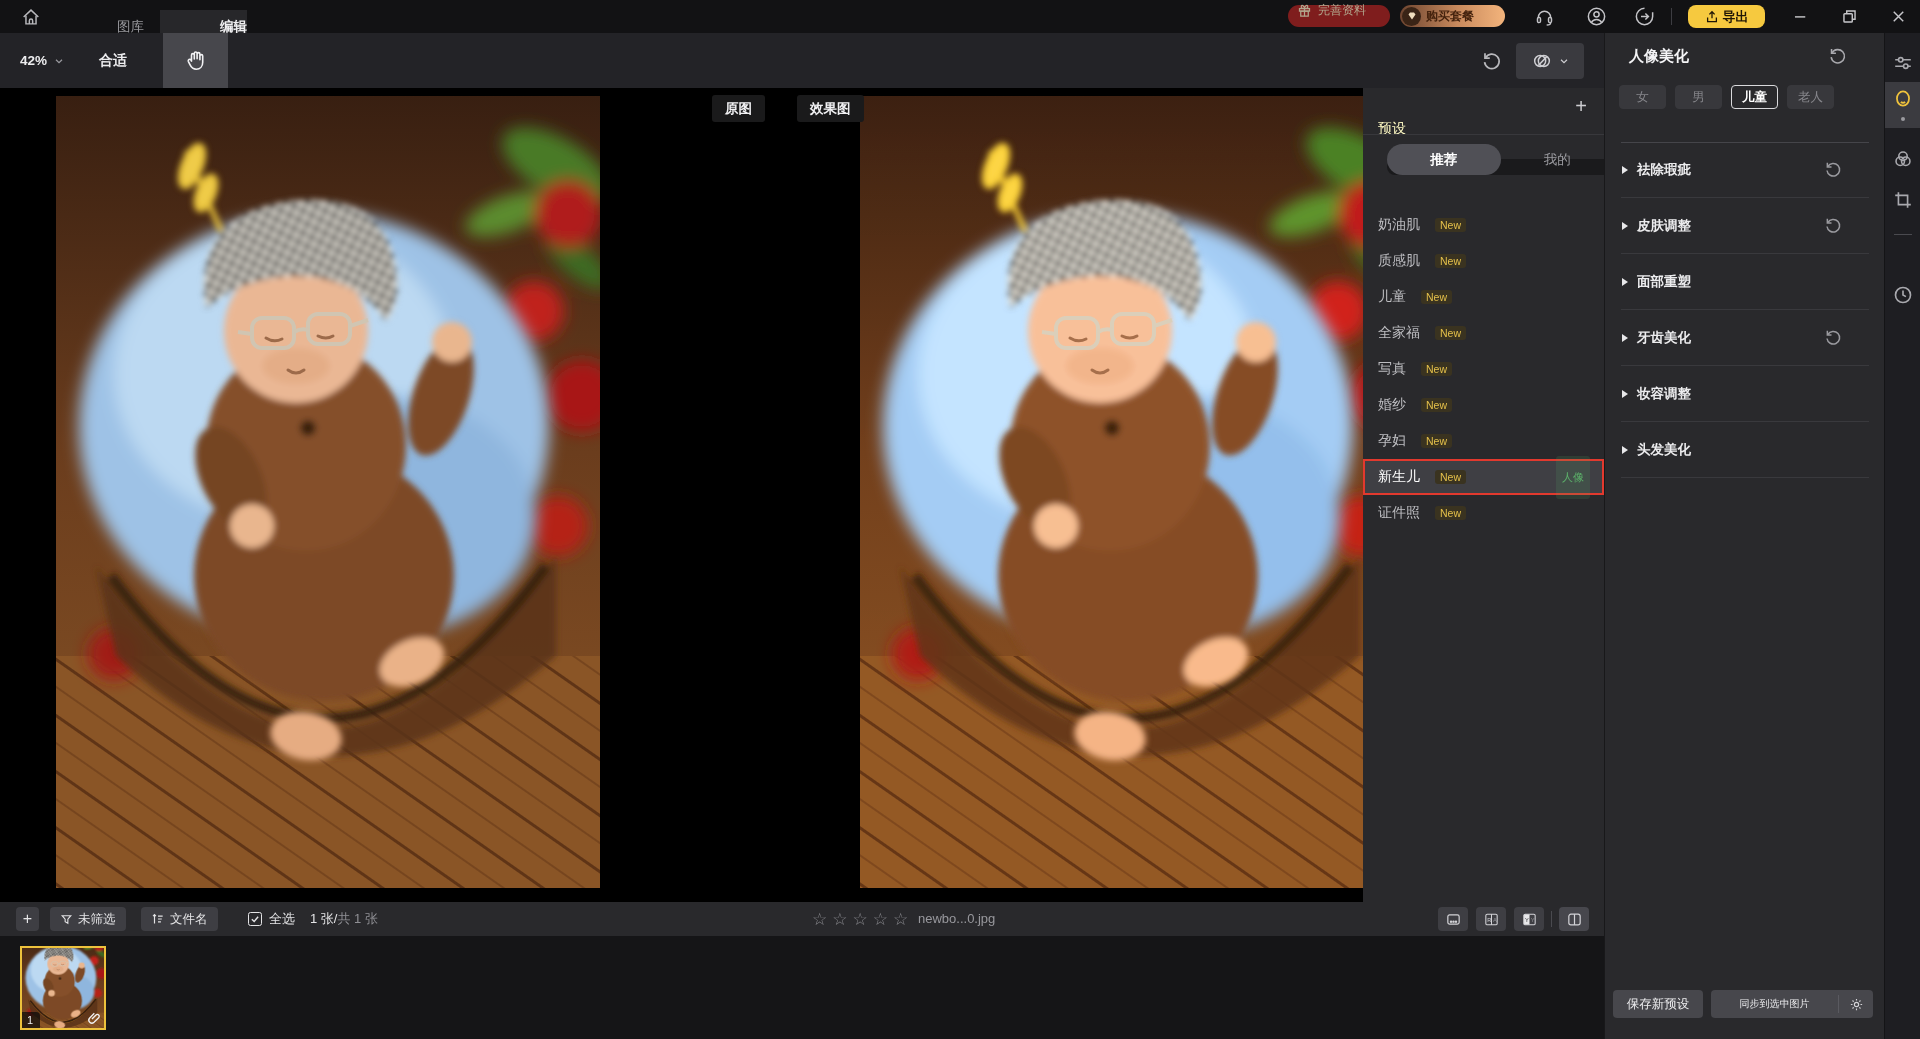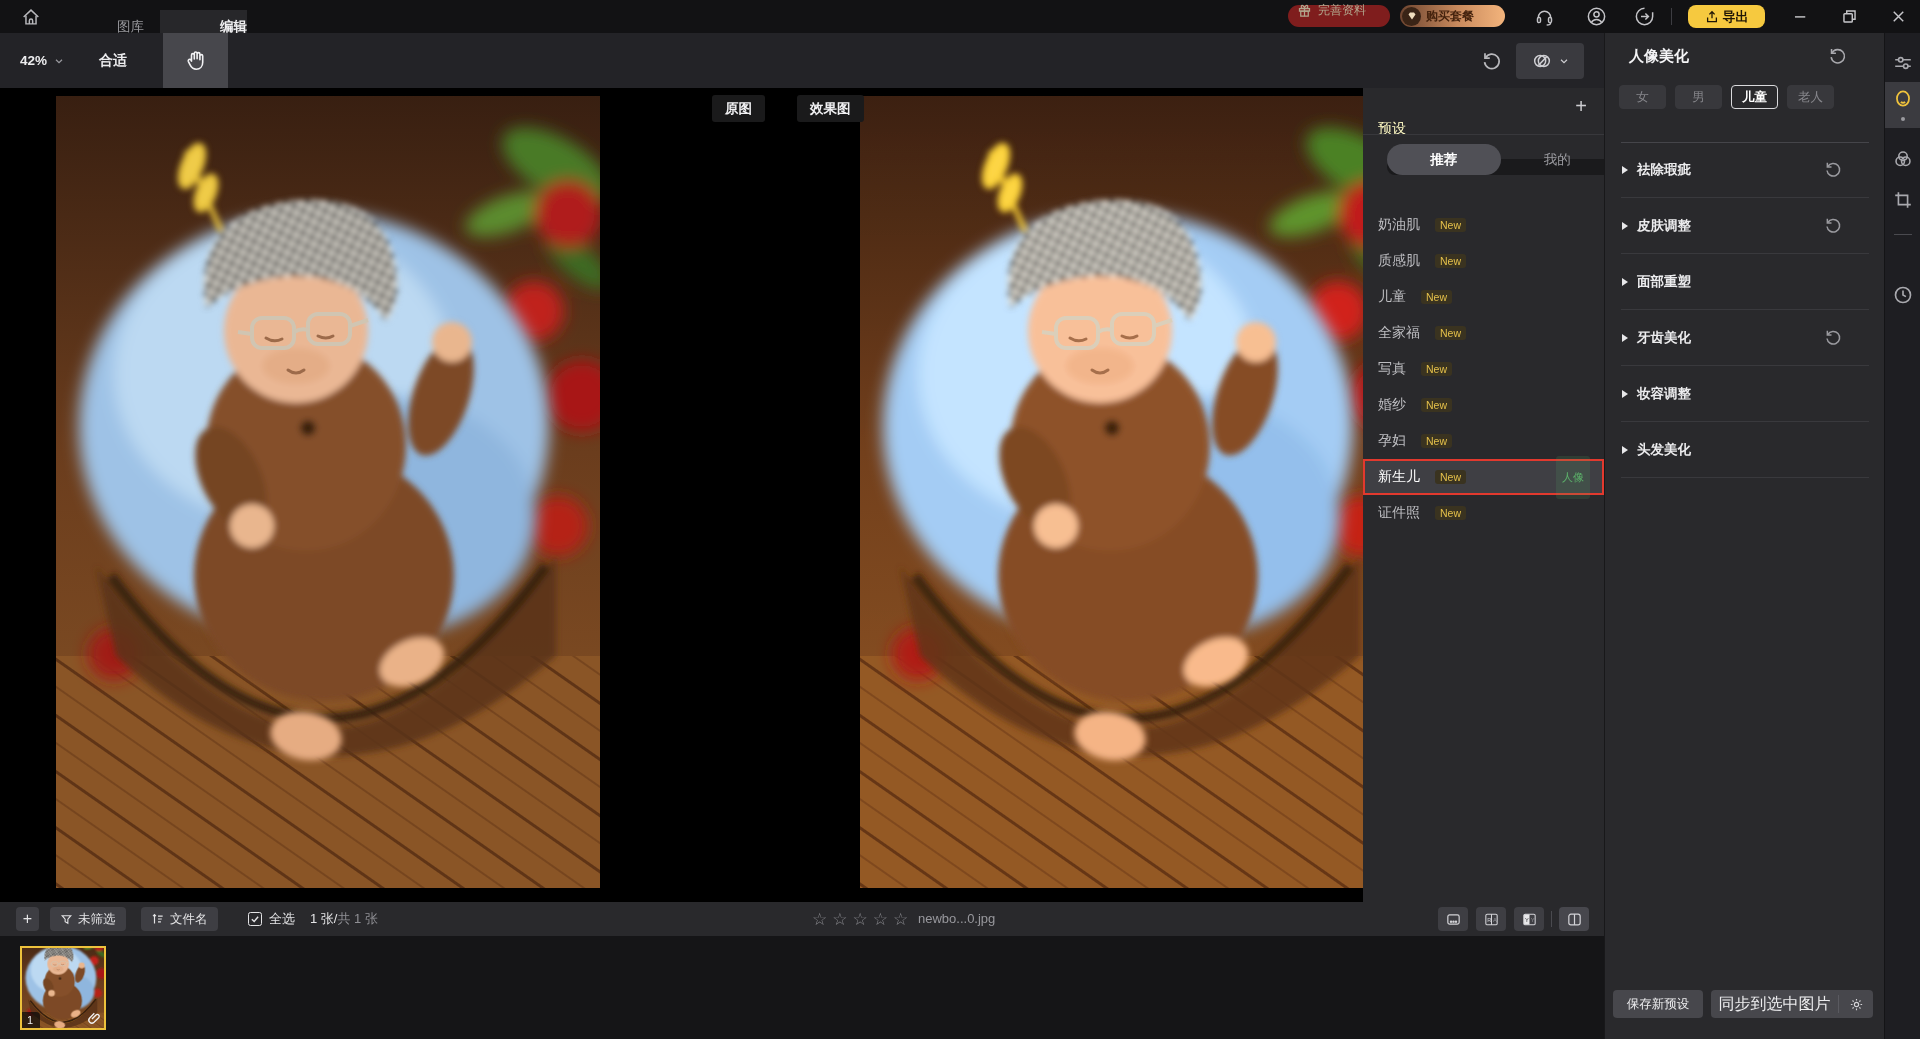--- a/index.html
+++ b/index.html
@@ -64,21 +64,21 @@
   .gender-btn.active { background:transparent; border-color:#d9d9dc; color:#fff; font-weight:bold; }
   .sec-sep0 { position:absolute; left:16px; top:109px; width:248px; height:1px; background:#45454a; }
   .section-row { position:absolute; left:0; width:280px; height:56px; }
   .sec-tri { position:absolute; left:17px; top:24px; width:0; height:0; border-left:6px solid #e8e8ea; border-top:4.5px solid transparent; border-bottom:4.5px solid transparent; }
   .sec-title { position:absolute; left:32px; top:19px; font-size:13.5px; font-weight:bold; color:#ececee; }
   .sec-reset { position:absolute; left:218px; top:17px; width:20px; height:20px; color:#9a9a9f; }
   .sec-line { position:absolute; left:16px; bottom:0; width:248px; height:1px; background:#39393d; }
   .rp-bottom { position:absolute; left:0; top:955px; width:280px; height:40px; }
   .save-preset-btn { position:absolute; left:8px; top:2px; width:90px; height:28px; background:#47474c; border-radius:4px; color:#ececee; font-size:12.5px; text-align:center; line-height:28px; }
   .sync-group { position:absolute; left:106px; top:2px; width:162px; height:28px; background:#47474c; border-radius:4px; display:flex; align-items:center; }
-  .sync-label { width:127px; text-align:center; color:#ececee; font-size:16px; }
+  .sync-label { width:127px; text-align:center; color:#ececee; font-size:10px; }
   .sync-div { width:1px; height:18px; background:#5a5a60; }
   .sync-gear { flex:1; display:flex; align-items:center; justify-content:center; color:#d4d4d8; }
 
   
   .side-strip { position:absolute; left:1884px; top:33px; width:36px; height:1006px; background:#1e1e22; border-left:1px solid #141416; }
   .strip-icon { position:absolute; left:7px; width:22px; height:22px; color:#a9a9ae; }
   .strip-active { position:absolute; left:0; top:49px; width:36px; height:46px; background:#3b3b40; }
   .strip-dot { position:absolute; left:16px; top:84px; width:4px; height:4px; border-radius:50%; background:#9a9a9f; }
   .strip-div { position:absolute; left:9px; top:201px; width:18px; height:1px; background:#4a4a4f; }
 

